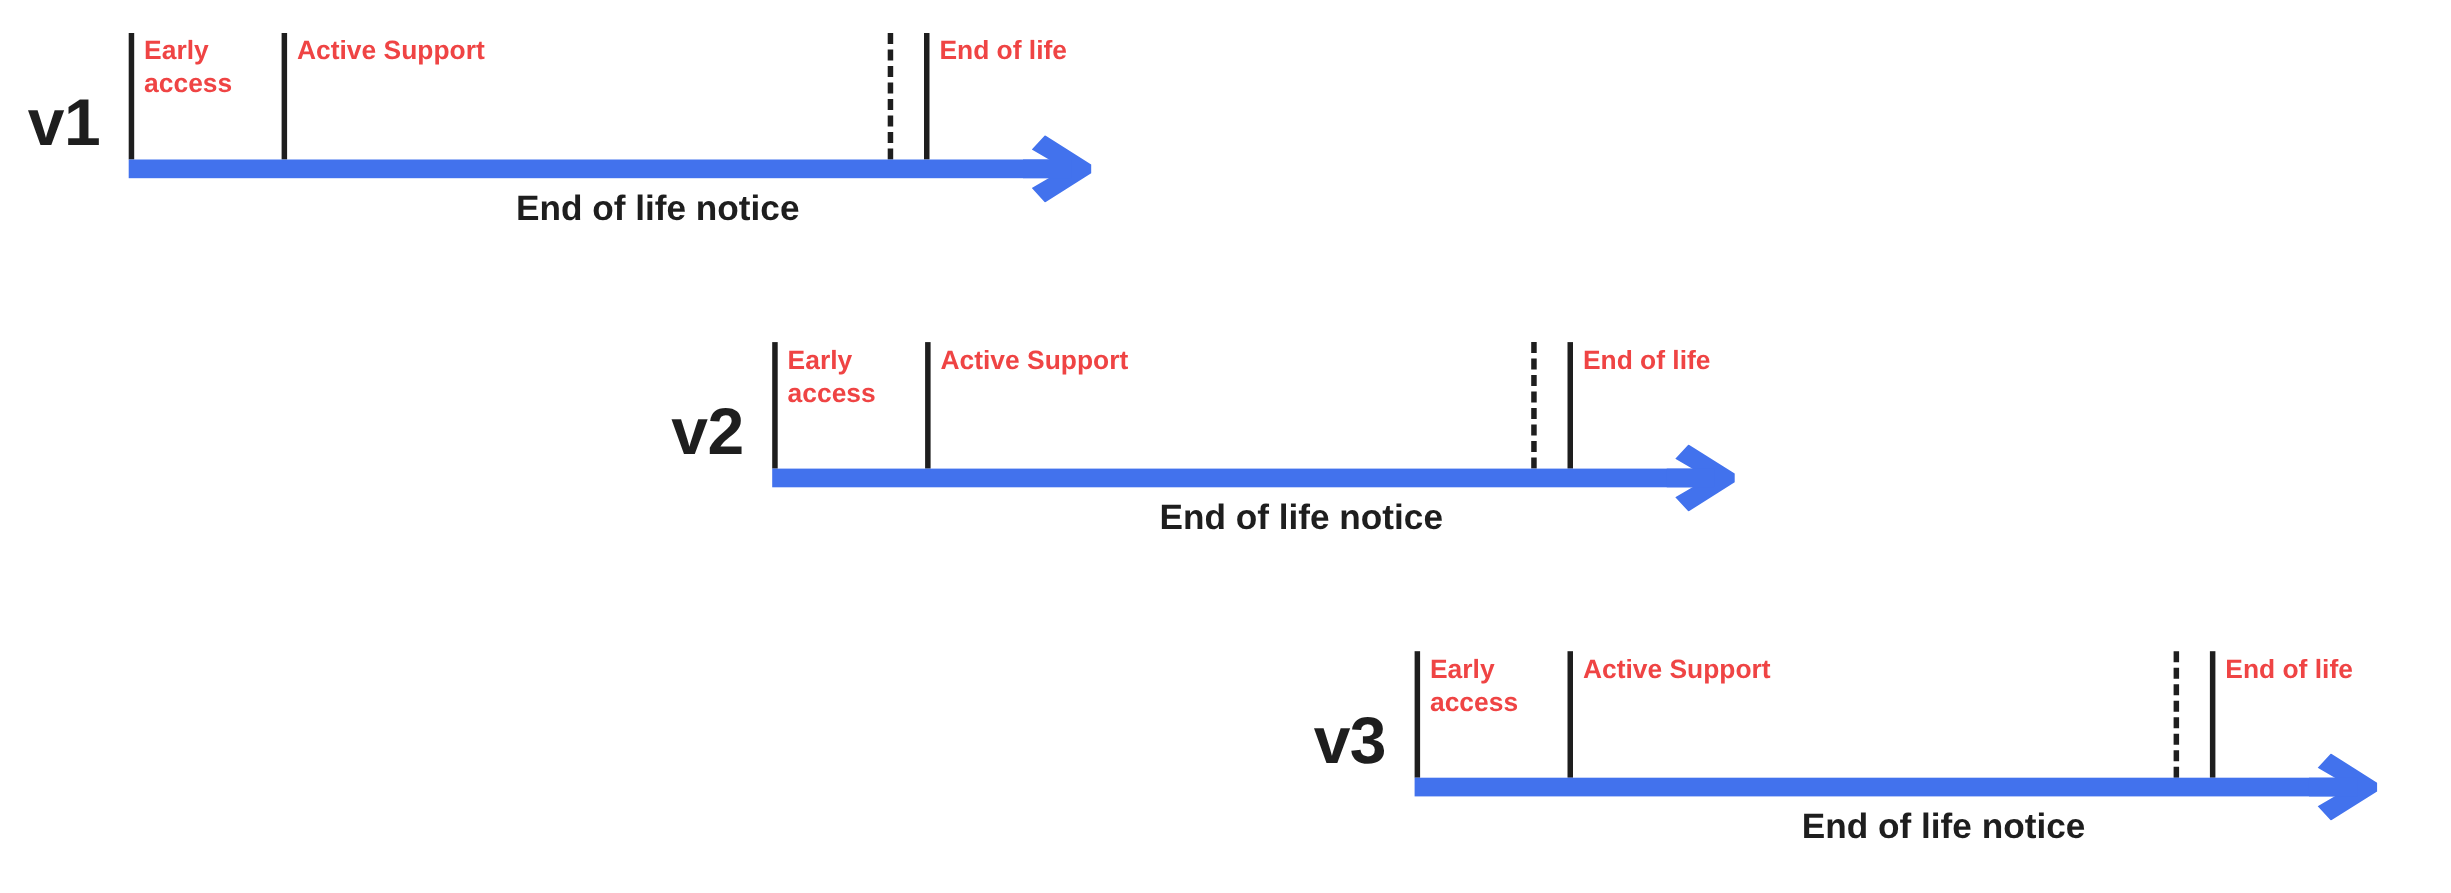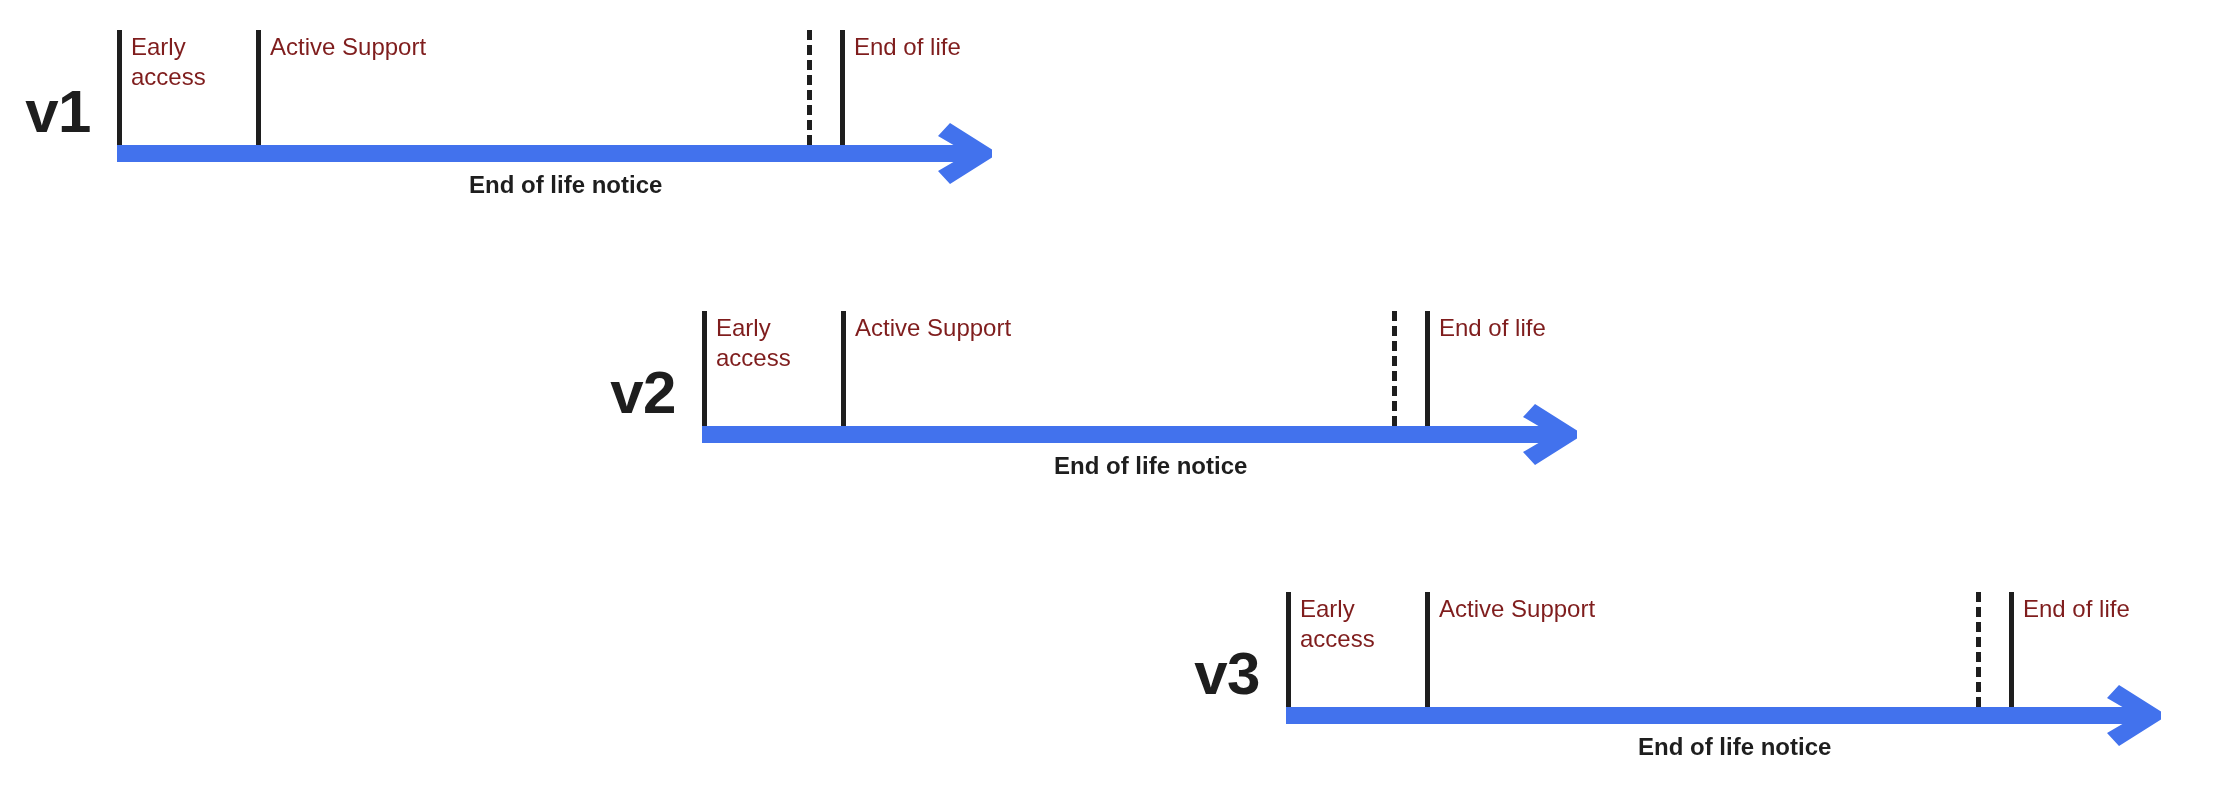--- a/index.html
+++ b/index.html
@@ -52,41 +52,41 @@
     width: 0;
     background: none;
     border-left: 5px dashed #1e1e1e;
   }
 
   
   .phase-label {
     position: absolute;
     top: 6px;
     font-size: 24px;
-    font-weight: 400;
+    font-weight: 700;
     line-height: 1.23;
-    color: #7f1d1d;
+    color: #ef4444;
     white-space: pre-line;
   }
 
   
   .arrow-track {
     position: absolute;
     height: 17px;
     background: #4272ed;
   }
   .arrow-head {
     position: absolute;
     overflow: visible;
   }
 
   
   .notice-label {
     position: absolute;
-    font-size: 24px;
+    font-size: 32px;
     font-weight: 700;
     color: #1e1e1e;
     white-space: nowrap;
   }
 </style>
 </head>
 <body>
 
 <div id="canvas">
     <div class="timeline" style="left: 117px; top: 26px; width: 903px;">

